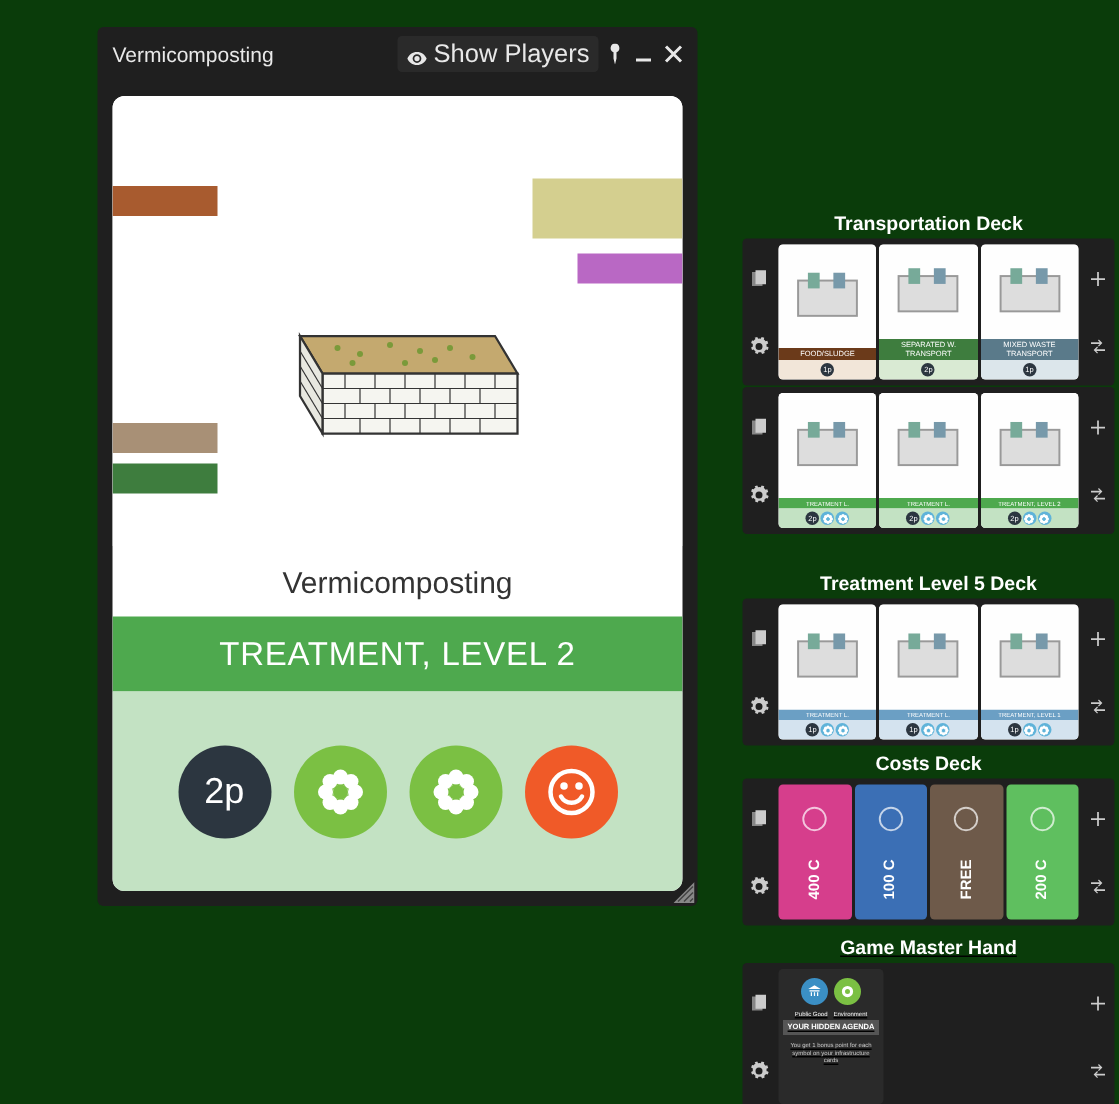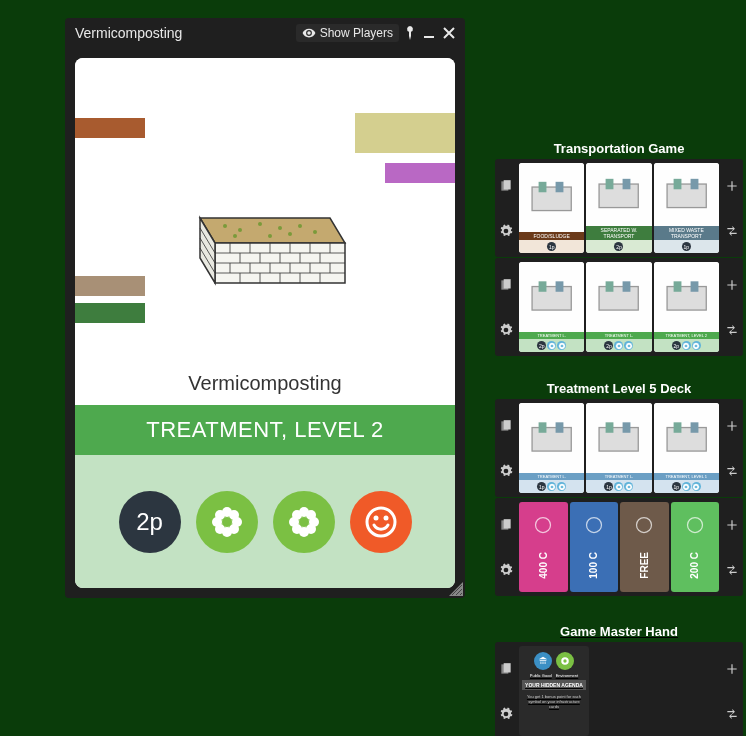--- a/index.html
+++ b/index.html
@@ -25,21 +25,21 @@
   display: flex;
   align-items: center;
   padding: 6px 10px;
   color: #e8e8e8;
   font-size: 14px;
 }
 .titlebar-title { flex: 1; font-weight: 400; }
 .titlebar-btn {
   display: flex; align-items: flex-end; gap: 4px;
   background: #2a2a2a; border-radius: 3px; padding: 2px 6px;
-  font-size: 12px; cursor: pointer; margin-right: 6px;
+  font-size: 17px; cursor: pointer; margin-right: 6px;
 }
 .win-icons { display: flex; gap: 8px; align-items: center; }
 .card-frame {
   margin: 10px;
   background: #fff;
   border-radius: 8px;
   overflow: hidden;
   display: flex;
   flex-direction: column;
   height: 530px;
@@ -251,21 +251,21 @@
     </div>
   </div>
   <svg class="resize-handle" viewBox="0 0 14 14">
       <path fill="#888" d="M14 14H0l14-14z"></path>
       <path stroke="#444" d="M3 13l10-10M7 13l6-6M11 13l2-2"></path>
     </svg>
 </div>
 
 <div id="decks-container">
     <div class="deck-panel" style="top: 138px;">
-      <div class="deck-title">Transportation Game</div>
+      <div class="deck-title">Transportation Deck</div>
       <div class="deck-body">
         <div class="deck-left">
           <svg width="14" height="14" viewBox="0 0 24 24">
             <path fill="#ccc" d="M4 4h12v16H4z" opacity=".6"></path>
             <path fill="#ccc" d="M8 2h12v16H8z"></path>
           </svg>
           <svg width="14" height="14" viewBox="0 0 24 24">
             <path fill="#ccc" d="M12 8a4 4 0 100 8 4 4 0 000-8zm9 4l2 1-1 3-2-.5a8 8 0 01-2 2l.5 2-3 1-1-2a8 8 0 01-3 0l-1 2-3-1 .5-2a8 8 0 01-2-2l-2 .5-1-3 2-1a8 8 0 010-3l-2-1 1-3 2 .5a8 8 0 012-2L7 2l3-1 1 2a8 8 0 013 0l1-2 3 1-.5 2a8 8 0 012 2l2-.5 1 3-2 1a8 8 0 010 3z"></path>
           </svg>
         </div>
@@ -607,20 +607,21 @@
           <svg width="14" height="14" viewBox="0 0 24 24">
             <path fill="#ccc" d="M11 4h2v7h7v2h-7v7h-2v-7H4v-2h7z"></path>
           </svg>
           <svg width="14" height="14" viewBox="0 0 24 24">
             <path fill="#ccc" d="M4 7h10l-2-2 1-1 4 4-4 4-1-1 2-2H4zm16 10H10l2 2-1 1-4-4 4-4 1 1-2 2h10z"></path>
           </svg>
         </div>
       </div>
     </div>
     <div class="deck-panel" style="top: 498px;">
+      <div class="deck-title">Costs Deck</div>
       <div class="deck-body">
         <div class="deck-left">
           <svg width="14" height="14" viewBox="0 0 24 24">
             <path fill="#ccc" d="M4 4h12v16H4z" opacity=".6"></path>
             <path fill="#ccc" d="M8 2h12v16H8z"></path>
           </svg>
           <svg width="14" height="14" viewBox="0 0 24 24">
             <path fill="#ccc" d="M12 8a4 4 0 100 8 4 4 0 000-8zm9 4l2 1-1 3-2-.5a8 8 0 01-2 2l.5 2-3 1-1-2a8 8 0 01-3 0l-1 2-3-1 .5-2a8 8 0 01-2-2l-2 .5-1-3 2-1a8 8 0 010-3l-2-1 1-3 2 .5a8 8 0 012-2L7 2l3-1 1 2a8 8 0 013 0l1-2 3 1-.5 2a8 8 0 012 2l2-.5 1 3-2 1a8 8 0 010 3z"></path>
           </svg>
         </div>

